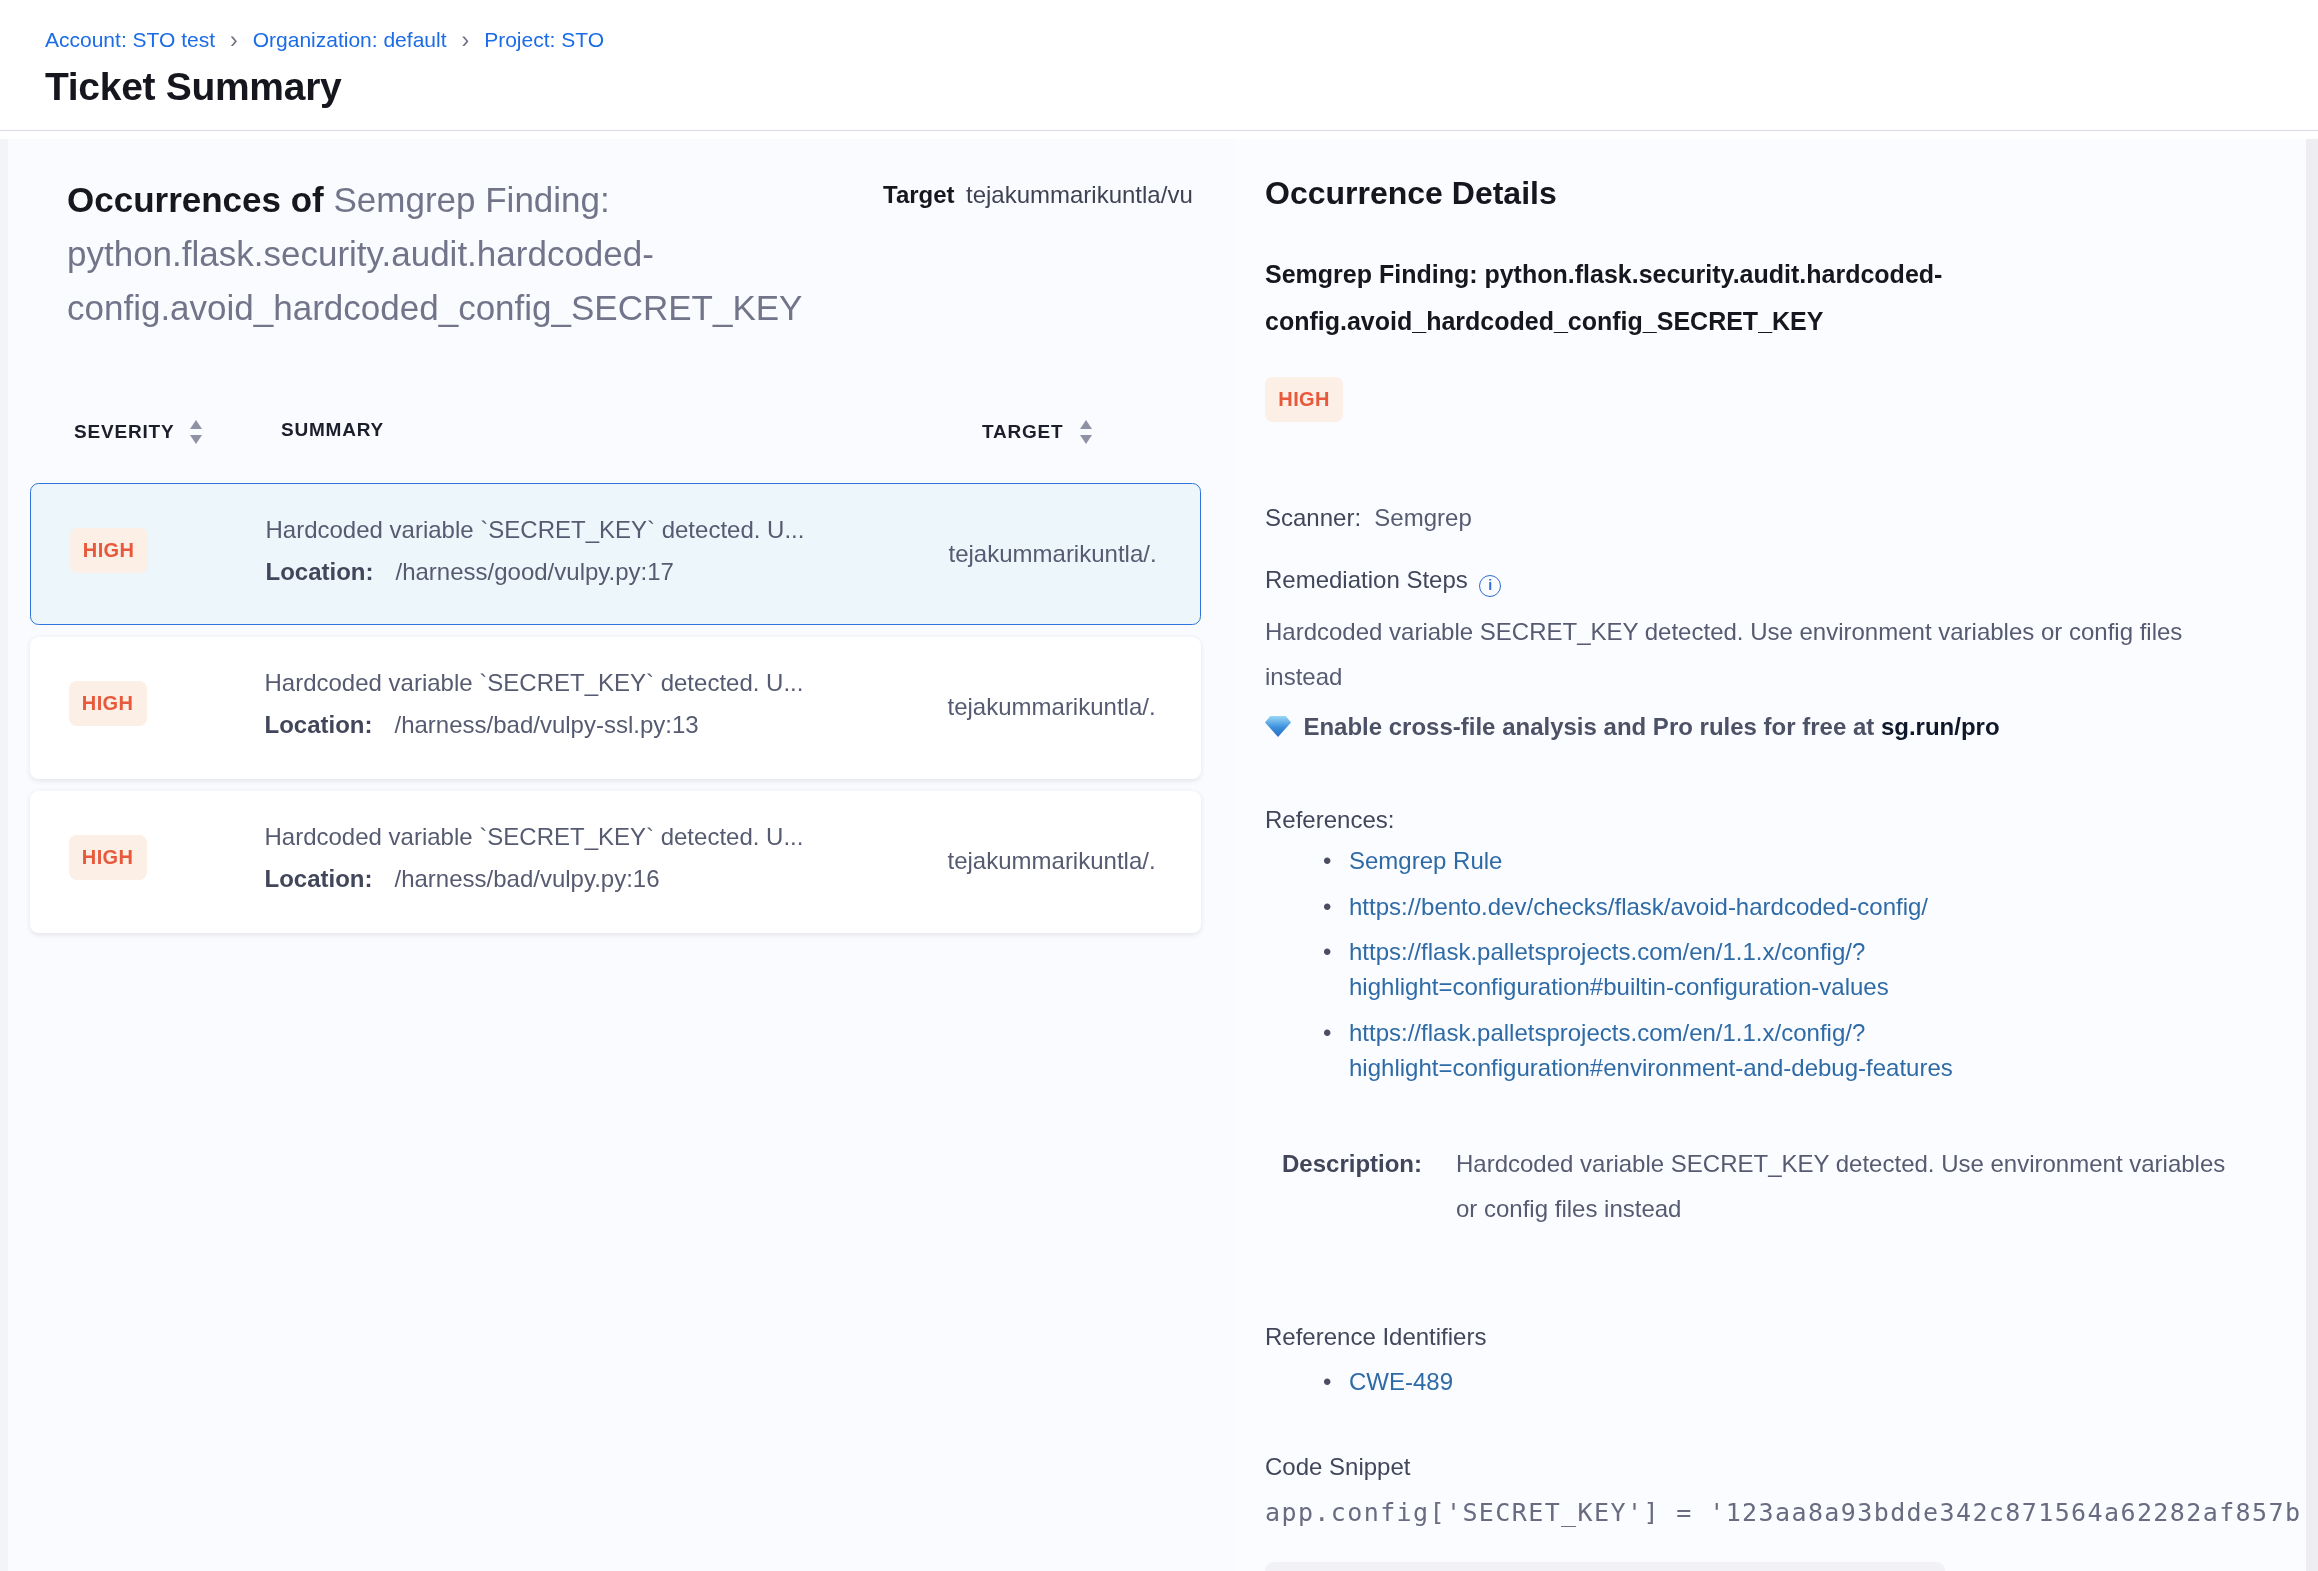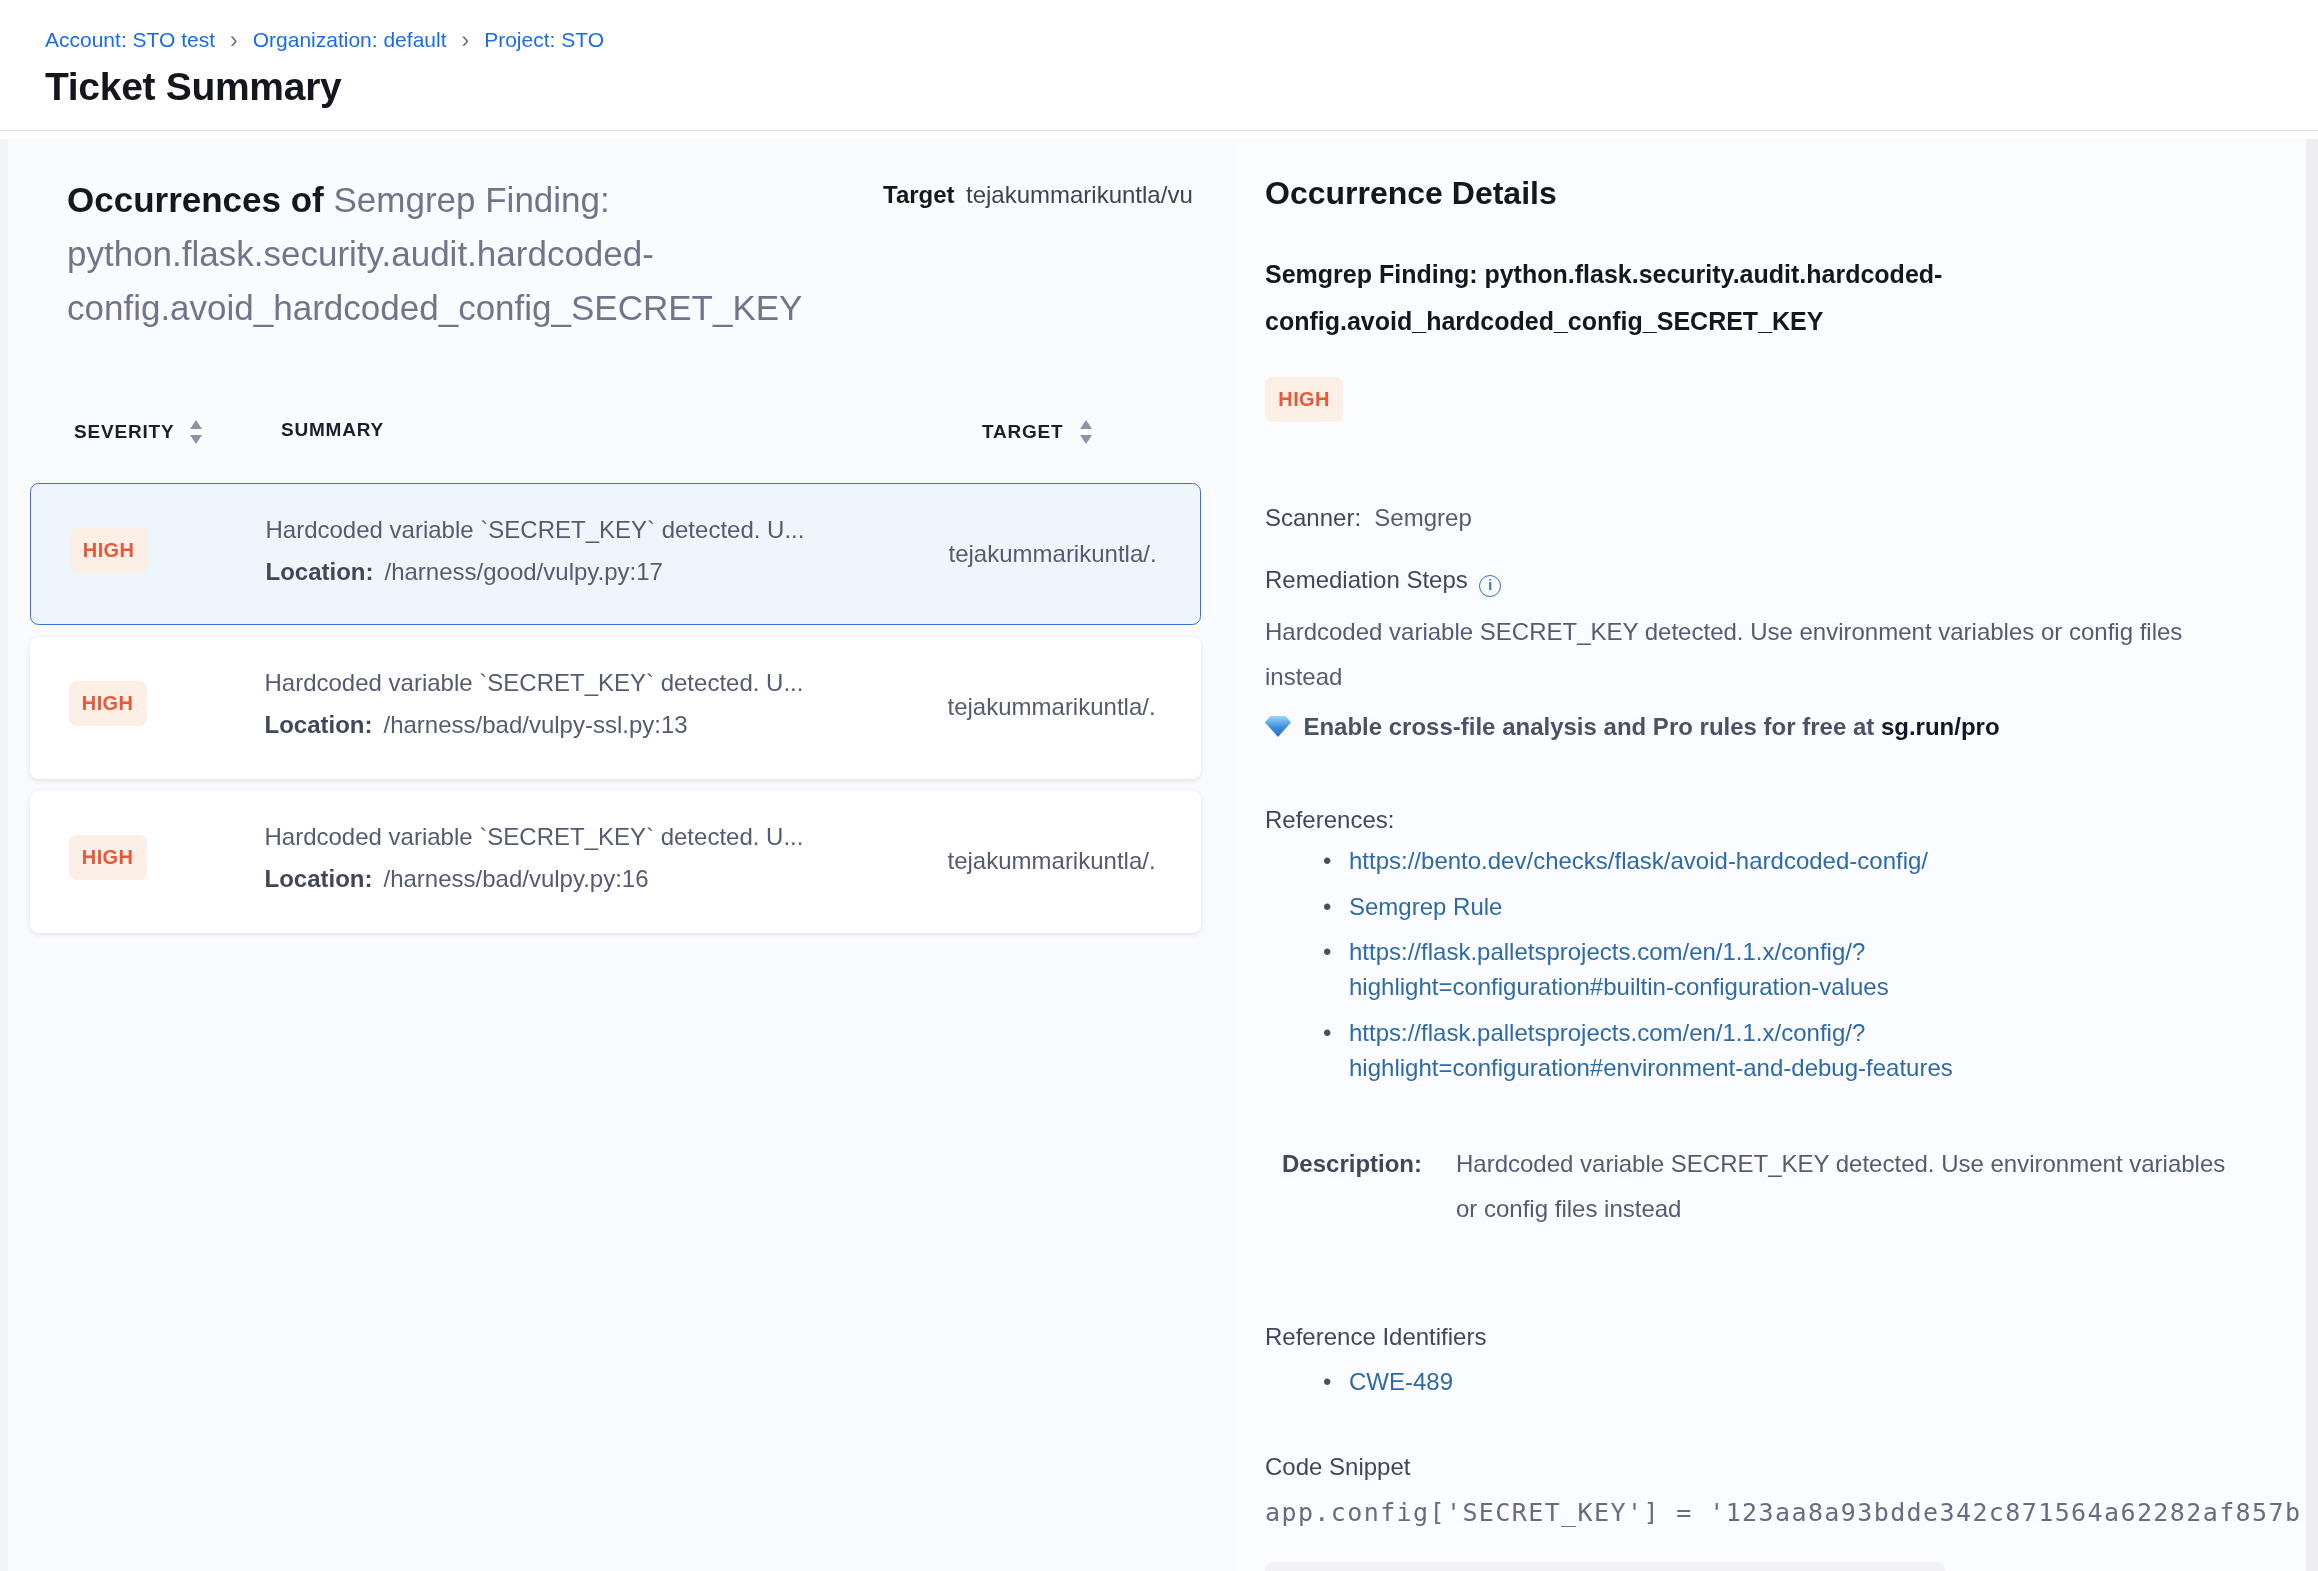--- a/index.html
+++ b/index.html
@@ -35,21 +35,21 @@
   .sort::after  { content:""; position:absolute; bottom:1px; left:0; border-left:6.7px solid transparent; border-right:6.7px solid transparent; border-top:9.5px solid #8e92a4; }
 
   .row { position:absolute; left:29.5px; width:1171px; height:142px; background:#ffffff; border-radius:8.6px;
          box-shadow:0 1.9px 5.7px rgba(40,41,61,0.10); overflow:hidden; cursor:pointer; }
   .row-1 { top:344px; } .row-2 { top:498px; } .row-3 { top:652px; }
   .row.selected { background:#ecf6fb; border:1.9px solid #3173dd; box-shadow:none; }
   .sev-badge { position:absolute; left:39px; top:44px; min-width:68px; height:45px; padding:0 13.3px; border-radius:7.6px;
                background:#fcefe6; color:#e8593c; font-weight:700; font-size:20px; line-height:45px; text-align:center; letter-spacing:0.4px; }
   .row-summary { position:absolute; left:235px; top:32px; width:647px; font-size:24px; color:#575b71; }
   .row-summary .loc-line { margin-top:14.3px; }
-  .row-summary .loc-label { font-weight:700; color:#42465a; margin-right:11px; }
+  .row-summary .loc-label { font-weight:700; color:#42465a; margin-right:22px; }
   .row-target { position:absolute; left:918px; top:56px; font-size:24px; color:#575b71; white-space:nowrap; }
 
   
   .right-panel { position:absolute; top:139px; left:1235px; right:0; bottom:0; background:#fbfcff; overflow:hidden; }
   .scroll-gutter { position:absolute; right:0; top:0; width:13.3px; bottom:0; background:#ededf2; }
   .rp { position:absolute; left:30px; }
   .details-heading { top:36px; font-size:32px; font-weight:700; color:#15161e; }
   .finding-title { top:112px; width:961px; font-size:25px; font-weight:700; color:#15161e; line-height:47px; }
   .detail-badge { top:238px; }
   .detail-badge .sev-badge { position:static; display:inline-block; }
@@ -159,22 +159,22 @@
       <span class="label-bold">Remediation Steps</span><span class="info-icon"></span>
     </div>
     <div class="rp remediation-text">Hardcoded variable SECRET_KEY detected. Use environment variables or config files instead</div>
 
     <div class="rp promo-line">
       <span class="gem-icon"></span><span>Enable cross-file analysis and Pro rules for free at </span><a class="promo-link">sg.run/pro</a>
     </div>
 
     <div class="rp references-label label-bold">References:</div>
     <ul class="rp ref-list">
+      <li>Semgrep Rule</li>
       <li>https://bento.dev/checks/flask/avoid-hardcoded-config/</li>
-      <li>Semgrep Rule</li>
       <li>https://flask.palletsprojects.com/en/1.1.x/config/?highlight=configuration#builtin-configuration-values</li>
       <li>https://flask.palletsprojects.com/en/1.1.x/config/?highlight=configuration#environment-and-debug-features</li>
     </ul>
 
     <div class="rp description-line">
       <span class="desc-label">Description:</span>
       <span class="desc-text">Hardcoded variable SECRET_KEY detected. Use environment variables or config files instead</span>
     </div>
 
     <div class="rp refids-label label-bold">Reference Identifiers</div>

